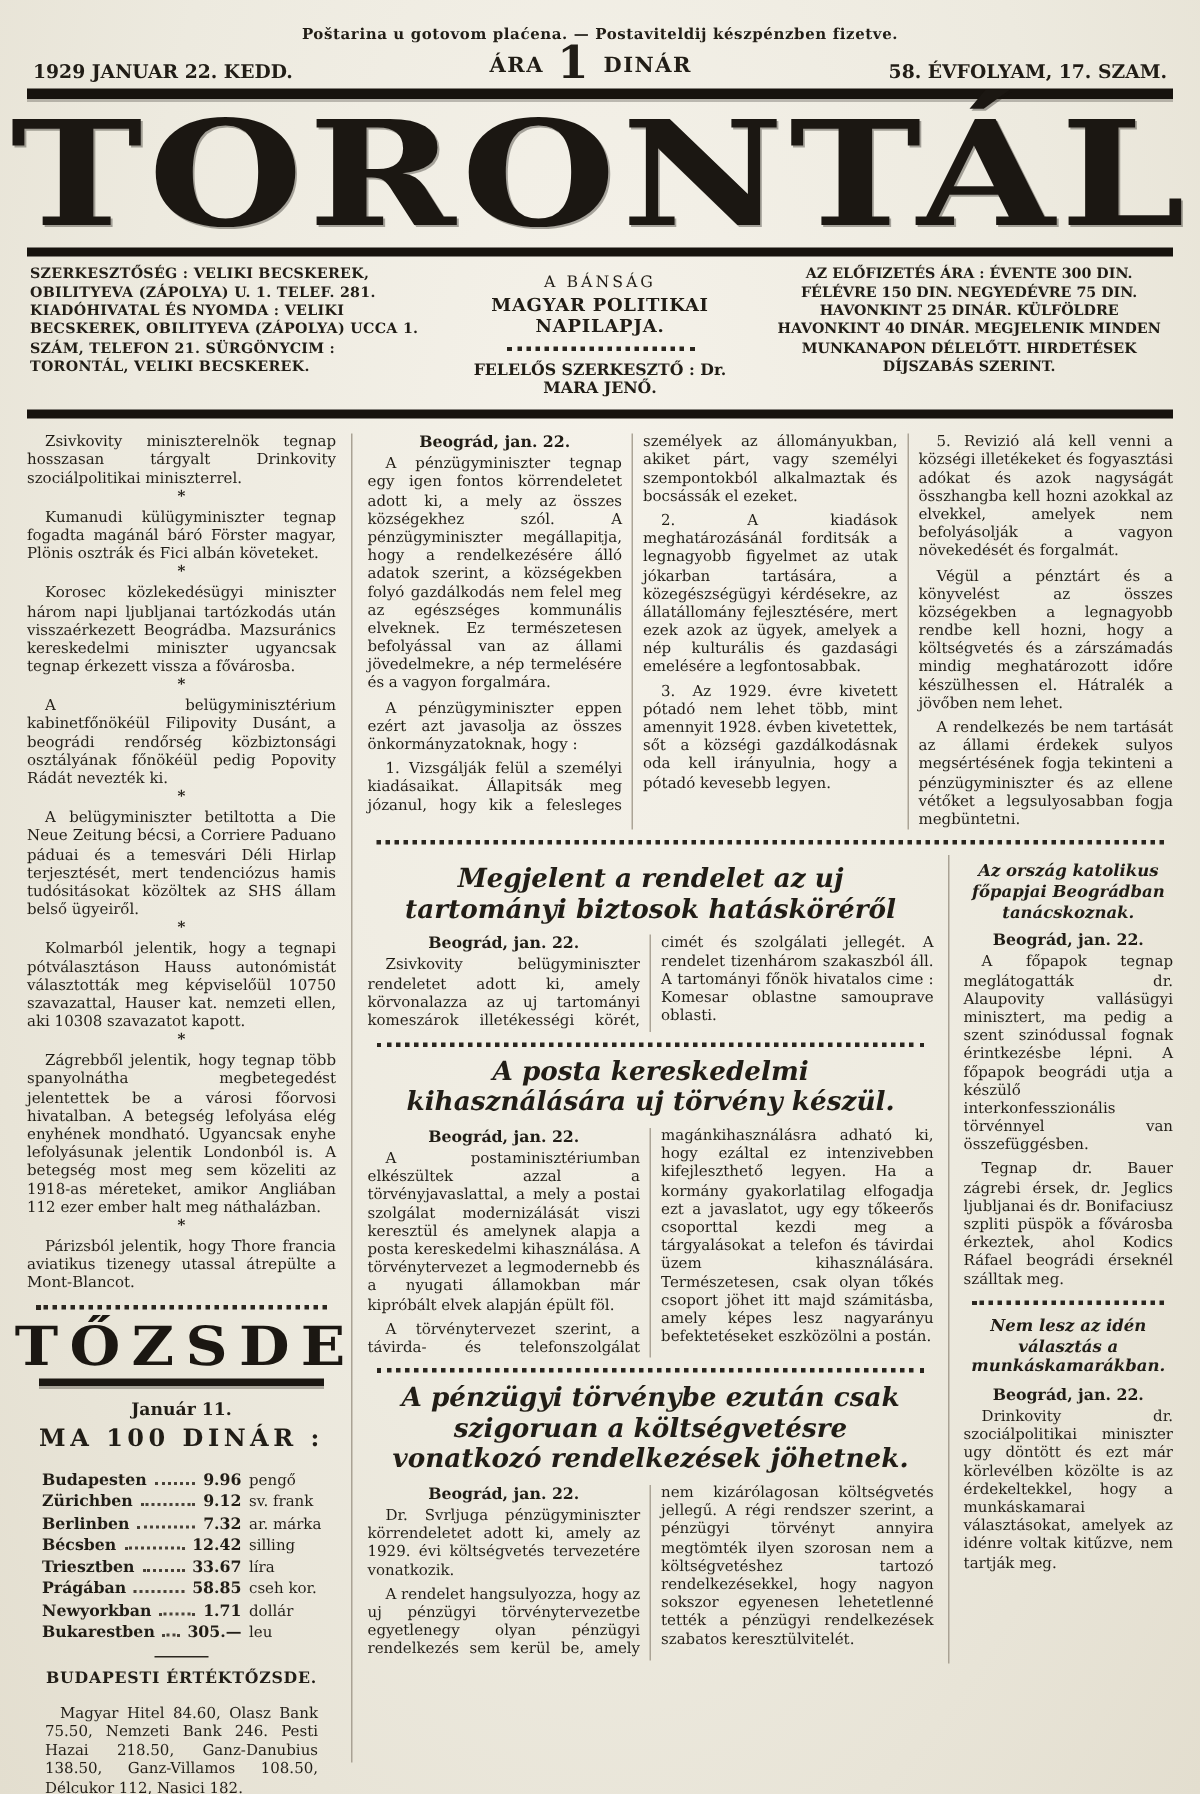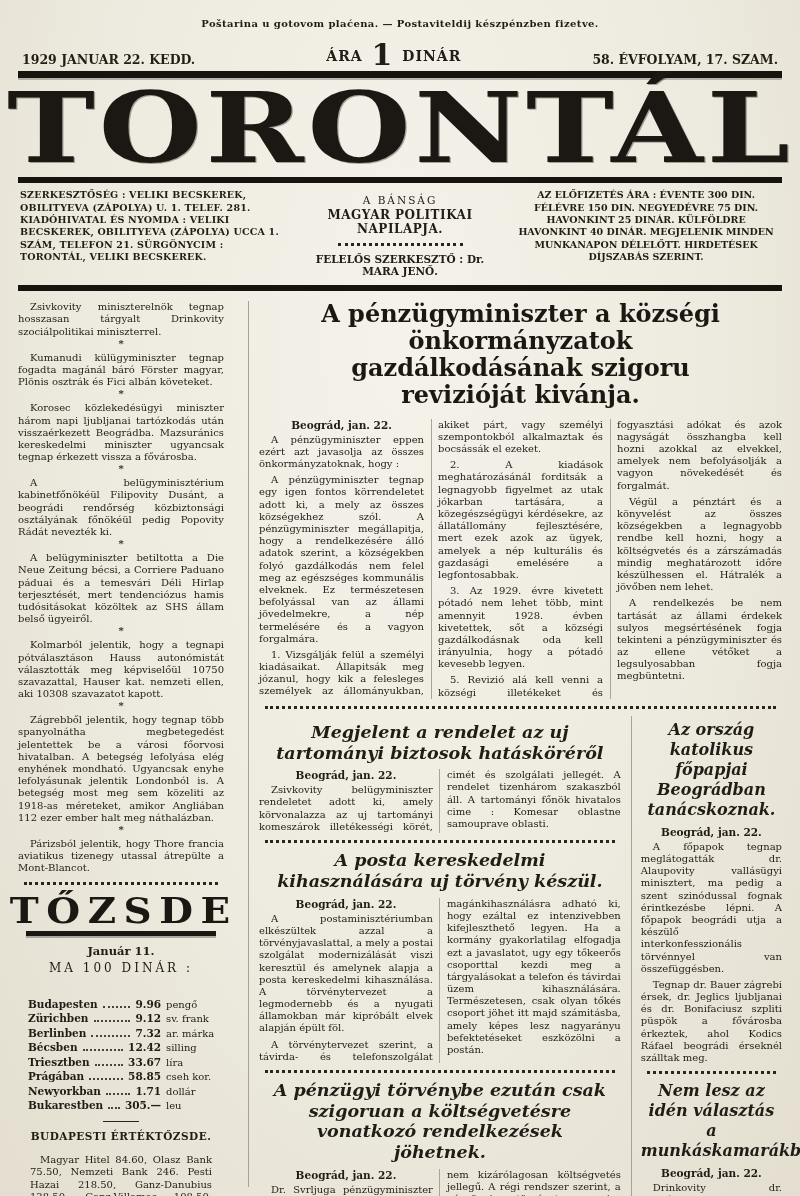--- a/index.html
+++ b/index.html
@@ -6,69 +6,69 @@
   .page {
     position:relative; width:800px; height:1196px; margin:0 auto;
     box-sizing:border-box; padding:10px 18px;
     background: radial-gradient(ellipse at 50% 28%, #f5f2ea 0%, #edeadf 55%, #e3decf 100%);
     color:#211d16; font-family:"DejaVu Serif","Liberation Serif",serif;
     overflow:hidden;
   }
   .ink { color:#1b1712; }
   
   .top-notice { text-align:center; font-size:10px; font-weight:bold; letter-spacing:.4px; margin-top:8px; }
-  .date-row { display:flex; justify-content:space-between; align-items:flex-end; font-weight:bold; font-size:12.5px; margin:14px 4px 4px; }
+  .date-row { display:flex; justify-content:space-between; align-items:flex-end; font-weight:bold; font-size:12.5px; margin:2px 4px 4px; }
   .price { font-size:14px; letter-spacing:1px; }
   .price .big-one { font-size:30px; line-height:.8; vertical-align:-4px; padding:0 3px; font-weight:bold; }
   .thick-rule { height:7px; background:#17130e; margin:2px 0 0; box-shadow:0 2px 0 rgba(23,19,14,.25); }
   .masthead { text-align:center; margin:6px 0 2px; }
   .masthead span{
     display:inline-block; font-size:97px; font-weight:bold; line-height:.92;
     letter-spacing:3px; transform:scaleX(1.22); transform-origin:center;
     text-shadow:1px 1px 0 rgba(23,19,14,.35);
   }
   .info-box { border-top:6px solid #17130e; border-bottom:6px solid #17130e; display:flex; align-items:stretch; padding:6px 2px; margin-top:4px; }
   .info-left  { width:36%; font-size:9.5px; font-weight:bold; text-align:left; line-height:1.3; letter-spacing:.2px; }
   .info-center{ width:28%; text-align:center; padding:2px 8px; }
   .info-center .l1 { font-size:10.5px; letter-spacing:2px; margin-top:3px; }
   .info-center .l2 { font-size:12px; font-weight:bold; letter-spacing:.5px; margin-top:2px; }
   .info-center .orn { border-top:3px dotted #2a261f; width:60%; margin:7px auto; }
   .info-center .l3 { font-size:10.5px; font-weight:bold; margin-top:4px; }
   .info-right { width:36%; font-size:9.5px; font-weight:bold; text-align:center; line-height:1.3; }
   
   .body-grid { display:flex; margin-top:10px; height:886px; }
-  .left-col { width:206px; padding-right:24px; border-right:1px solid #a9a294; }
+  .left-col { width:206px; padding-right:10px; border-right:1px solid #a9a294; }
   .main-col { flex:1; padding-left:10px; }
   
   .brief { font-size:10px; line-height:1.22; text-align:justify; text-indent:12px; margin:0 0 3px; }
   .brief:not(:last-child)::after { content:"*"; display:block; text-align:center; text-indent:0; font-weight:bold; line-height:1.1; }
   .orn-line { border-top:3px dotted #2a261f; margin:7px 6px; }
   .stock-title { font-size:36px; font-weight:bold; letter-spacing:7px; text-align:center; line-height:1; margin:6px 0 0; transform:scaleX(1.08); }
   .stock-underline { height:5px; background:#1b1712; margin:3px 8px 8px; box-shadow:0 2px 0 rgba(27,23,18,.3); }
   .stock-date { text-align:center; font-weight:bold; font-size:11.5px; margin:2px 0; }
-  .stock-sub { text-align:center; font-weight:normal; font-size:12px; letter-spacing:3px; margin:3px 0 22px; }
+  .stock-sub { text-align:center; font-weight:bold; font-size:16px; letter-spacing:3px; margin:3px 0 12px; }
   .rate-row { display:flex; align-items:baseline; font-size:10.5px; line-height:1.35; padding:0 2px 0 10px; }
   .rate-city { font-weight:bold; }
   .rate-dots { flex:1; border-bottom:2px dotted #4a4339; margin:0 5px 3px; min-width:10px; }
   .rate-val { text-align:right; font-weight:bold; }
   .rate-cur { width:56px; padding-left:5px; font-size:10px; }
   .short-rule { width:36px; border-top:1.5px solid #2a261f; margin:8px auto; }
   .bet-title { text-align:center; font-weight:bold; font-size:10.5px; letter-spacing:.5px; margin:2px 0 3px; }
   .bet-text { font-size:10px; line-height:1.25; text-align:justify; text-indent:10px; margin:12px; }
   
   .main-headline { font-size:24px; font-weight:bold; text-align:center; line-height:1.12; width:78%; margin:0 auto 10px; }
   .dateline { font-weight:bold; font-size:10.5px; text-align:center; margin:0 0 3px; }
   .cols-3 { column-count:3; column-gap:14px; column-rule:1px solid #aba496; }
   .cols-2 { column-count:2; column-gap:14px; column-rule:1px solid #aba496; }
   .apar { font-size:10px; line-height:1.22; text-align:justify; text-indent:12px; margin:0 0 4px; }
   .lower-grid { display:flex; margin-top:6px; }
   .mid-zone { width:73%; padding-right:10px; border-right:1px solid #a9a294; }
   .right-zone { width:27%; padding-left:9px; }
   .it-title-lg { font-style:italic; font-weight:bold; text-align:center; font-size:17.5px; line-height:1.18; margin:6px auto 6px; width:95%; }
-  .it-title-sm { font-style:italic; font-weight:bold; text-align:center; font-size:16px; line-height:1.25; margin:4px 0 6px; }
+  .it-title-sm { font-style:italic; font-weight:bold; text-align:center; font-size:11px; line-height:1.25; margin:4px 0 6px; }
   .article { margin-bottom:2px; }
 </style>
 </head>
 <body>
 
 <div class="page">
 
   <div class="top-notice">Poštarina u gotovom plaćena. — Postaviteldij készpénzben fizetve.</div>
 
   <div class="date-row">
@@ -177,27 +177,26 @@
         </div>
 
       <div class="short-rule"></div>
       <div class="bet-title">BUDAPESTI ÉRTÉKTŐZSDE.</div>
       <p class="bet-text">Magyar Hitel 84.60, Olasz Bank 75.50, Nemzeti Bank 246. Pesti Hazai 218.50, Ganz-Danubius 138.50, Ganz-Villamos 108.50, Délcukor 112, Nasici 182.</p>
     </aside>
 
     <main class="main-col">
 
       <article class="article">
-        <h2 class="main-headline ink">A pénzügyminiszter a községi önkormányzatok gazdálkodásának szigoru revizióját kivánja.</h2>
         <div class="cols-3">
           <p class="dateline">Beográd, jan. 22.</p>
           <div>
 
-          <p class="apar">A pénzügyminiszter eppen ezért azt javasolja az összes önkormányzatoknak, hogy :</p>
-              <p class="apar">A pénzügyminiszter tegnap egy igen fontos körrendeletet adott ki, a mely az összes községekhez szól. A pénzügyminiszter megállapitja, hogy a rendelkezésére álló adatok szerint, a községekben folyó gazdálkodás nem felel meg az egészséges kommunális elveknek. Ez természetesen befolyással van az állami jövedelmekre, a nép termelésére és a vagyon forgalmára.</p>
+          <p class="apar">A pénzügyminiszter tegnap egy igen fontos körrendeletet adott ki, a mely az összes községekhez szól. A pénzügyminiszter megállapitja, hogy a rendelkezésére álló adatok szerint, a községekben folyó gazdálkodás nem felel meg az egészséges kommunális elveknek. Ez természetesen befolyással van az állami jövedelmekre, a nép termelésére és a vagyon forgalmára.</p>
+              <p class="apar">A pénzügyminiszter eppen ezért azt javasolja az összes önkormányzatoknak, hogy :</p>
               <p class="apar">1. Vizsgálják felül a személyi kiadásaikat. Állapitsák meg józanul, hogy kik a felesleges személyek az állományukban, akiket párt, vagy személyi szempontokból alkalmaztak és bocsássák el ezeket.</p>
               <p class="apar">2. A kiadások meghatározásánál forditsák a legnagyobb figyelmet az utak jókarban tartására, a közegészségügyi kérdésekre, az állatállomány fejlesztésére, mert ezek azok az ügyek, amelyek a nép kulturális és gazdasági emelésére a legfontosabbak.</p>
               <p class="apar">3. Az 1929. évre kivetett pótadó nem lehet több, mint amennyit 1928. évben kivetettek, sőt a községi gazdálkodásnak oda kell irányulnia, hogy a pótadó kevesebb legyen.</p>
               <p class="apar">5. Revizió alá kell venni a községi illetékeket és fogyasztási adókat és azok nagyságát összhangba kell hozni azokkal az elvekkel, amelyek nem befolyásolják a vagyon növekedését és forgalmát.</p>
               <p class="apar">Végül a pénztárt és a könyvelést az összes községekben a legnagyobb rendbe kell hozni, hogy a költségvetés és a zárszámadás mindig meghatározott időre készülhessen el. Hátralék a jövőben nem lehet.</p>
               <p class="apar">A rendelkezés be nem tartását az állami érdekek sulyos megsértésének fogja tekinteni a pénzügyminiszter és az ellene vétőket a legsulyosabban fogja megbüntetni.</p>
             </div>
         </div>
       </article>
 

